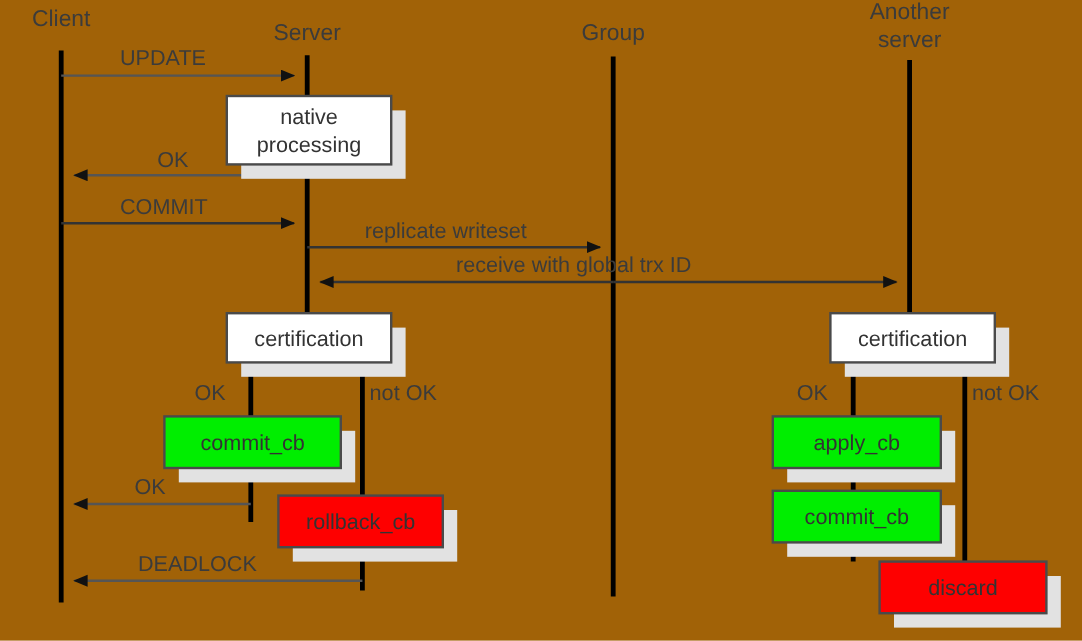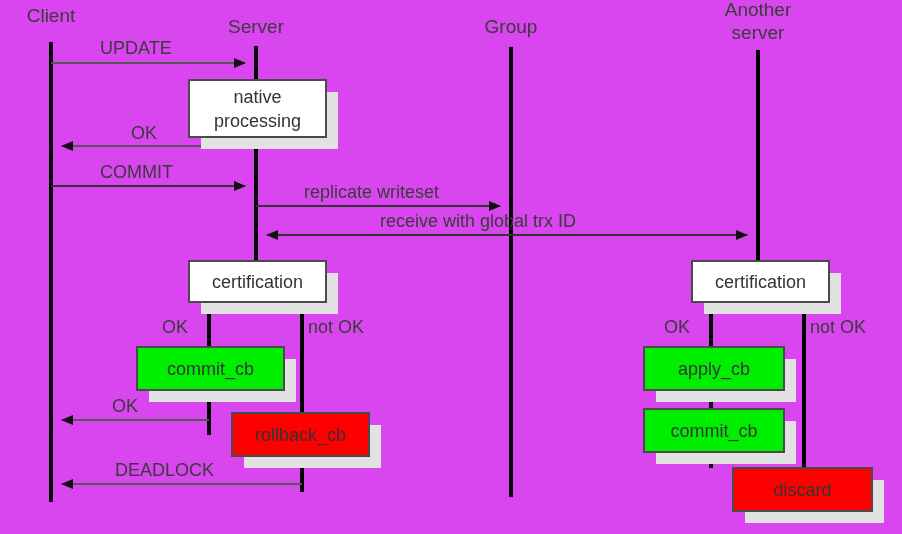--- a/index.html
+++ b/index.html
@@ -7,21 +7,21 @@
     padding: 0;
     background: #ffffff;
   }
   body {
     font-family: "Liberation Sans", sans-serif;
   }
   #diagram-root {
     position: relative;
     width: 902px;
     height: 534px;
-    background: #d946ef;
+    background: #a16207;
     overflow: hidden;
     text-align: right;
   }
   #diagram-svg {
     position: absolute;
     left: 0;
     top: 0;
     width: 902px;
     height: 534px;
   }

